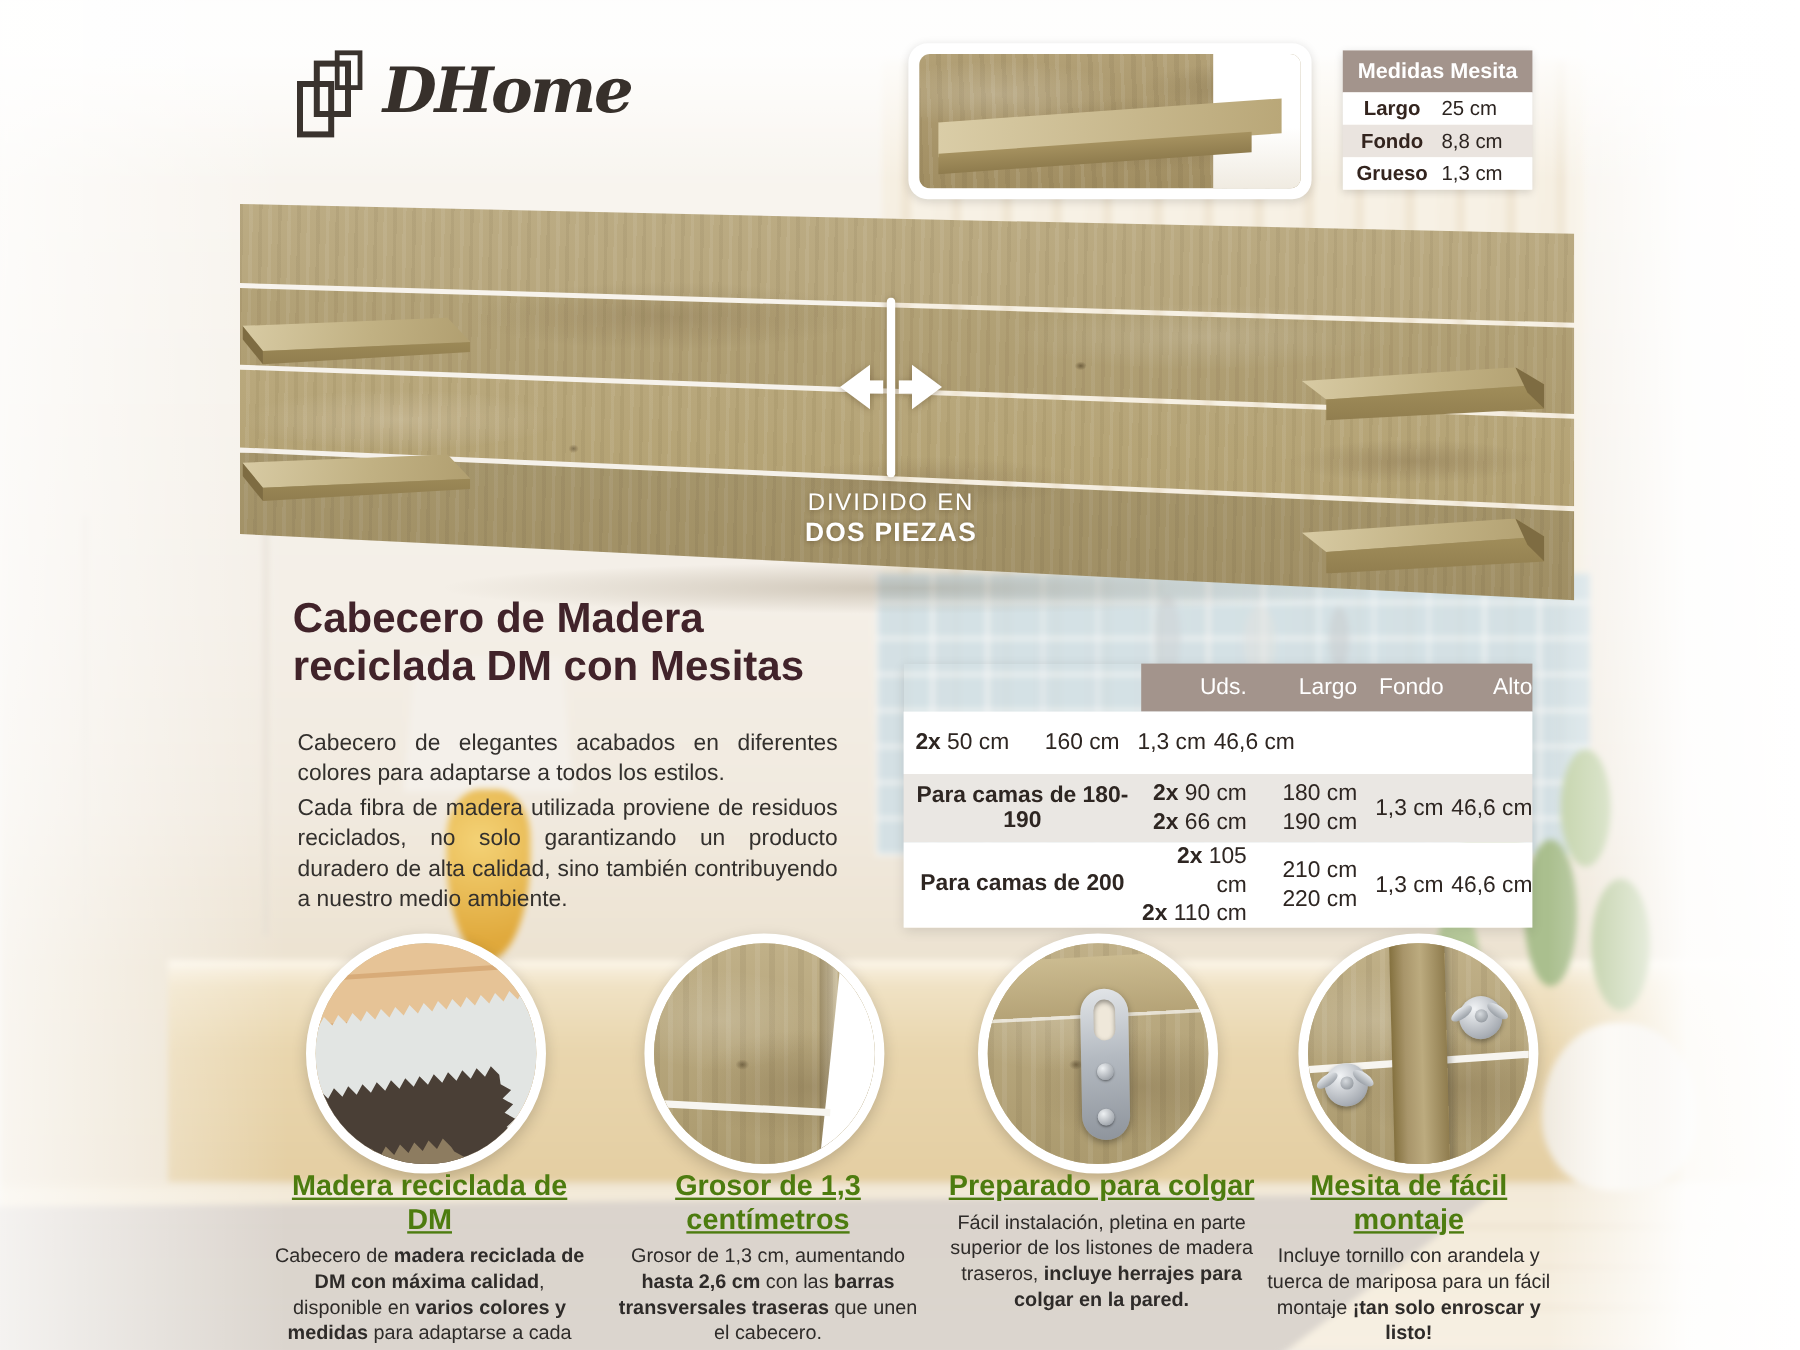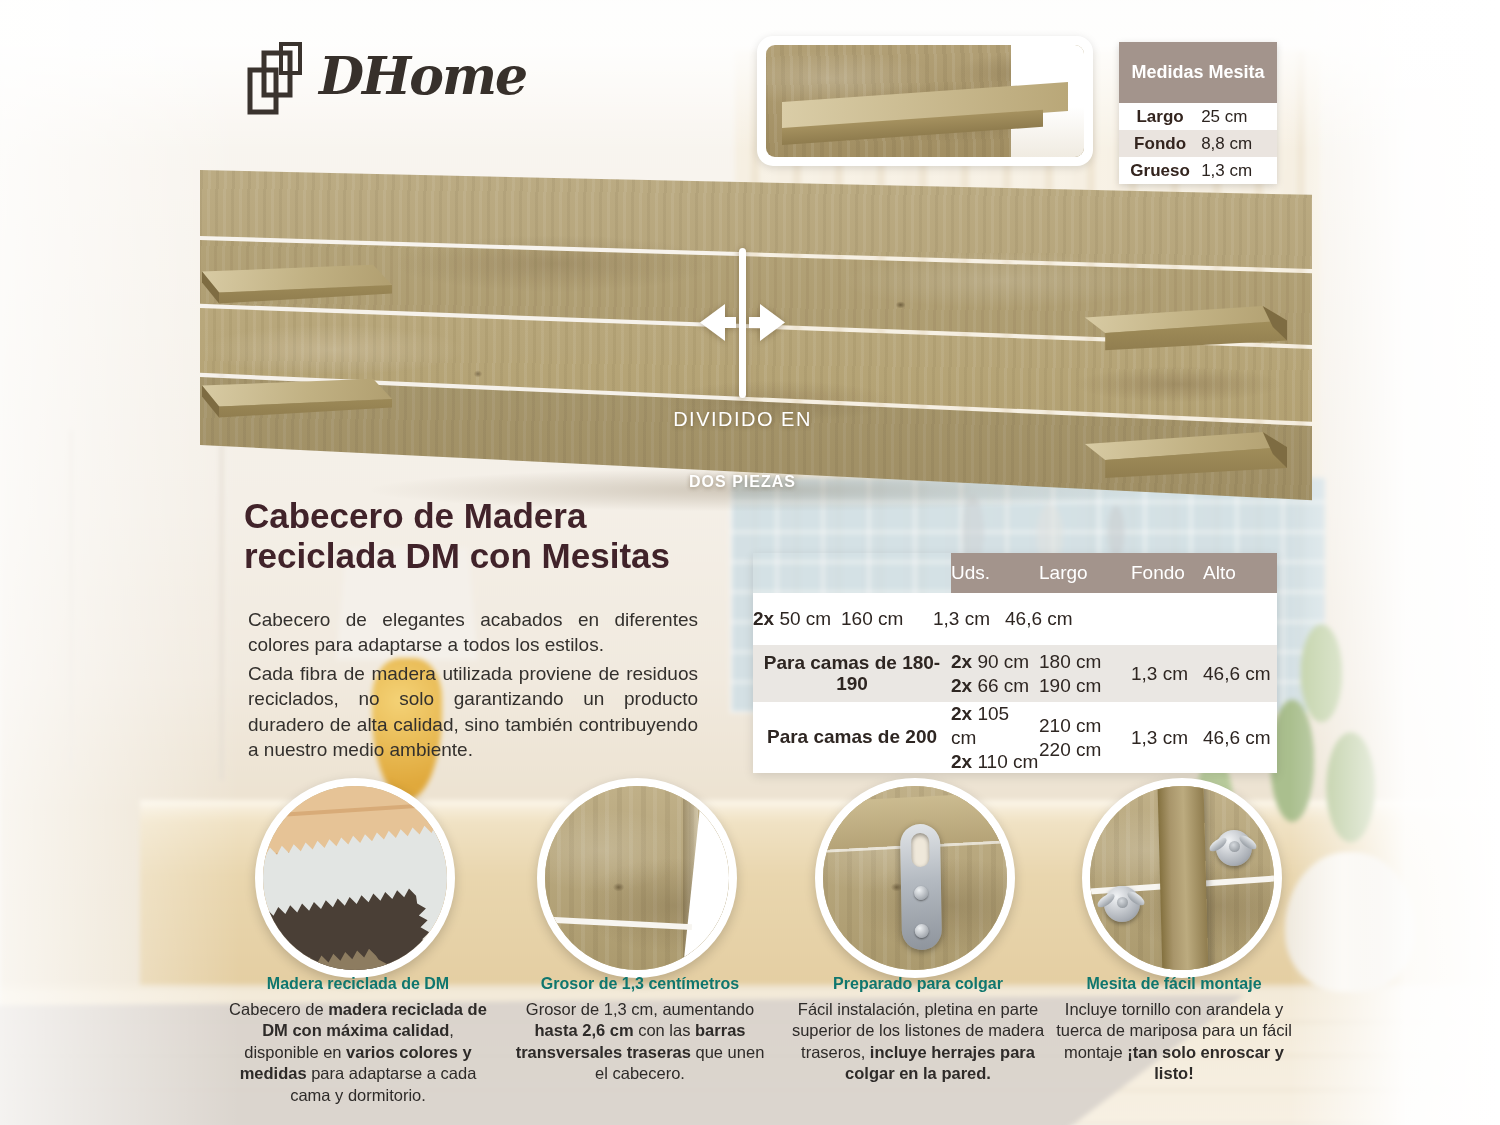--- a/index.html
+++ b/index.html
@@ -69,21 +69,21 @@
   .inset-white{position:absolute;right:0;top:0;width:23%;height:100%;
     background:linear-gradient(180deg,#fff 55%,#f0ebe1);}
   .inset-shelf-top{position:absolute;left:5%;width:90%;top:42%;height:26%;transform:skewY(-4deg);
     background:linear-gradient(95deg,#dacda7,#b9a778);}
   .inset-shelf-front{position:absolute;left:5%;width:82%;top:66%;height:15%;transform:skewY(-4deg);
     background:linear-gradient(180deg,#a5915f,#8f7c4e);}
 
   
   #mesita{left:1119px;top:42px;width:158px;box-shadow:0 2px 7px rgba(0,0,0,.15);font-size:17px;}
   #mesita .m-head{background:#a3948c;color:#fff;font-weight:bold;font-size:18px;
-    text-align:center;padding:20px 0;}
+    text-align:center;padding:7px 0;}
   #mesita .m-row{display:flex;align-items:center;height:27px;background:#fff;}
   #mesita .m-row.alt{background:#eae4df;}
   #mesita .m-label{width:52%;text-align:center;font-weight:bold;color:#33241e;}
   #mesita .m-value{width:48%;text-align:left;color:#2c2420;}
 
   
   #hb-shadow{left:215px;top:460px;width:1090px;height:60px;
     background:radial-gradient(50% 50% at 50% 50%,rgba(110,92,62,.28),rgba(0,0,0,0) 72%);}
   #headboard{left:200px;top:160px;width:1112px;height:345px;}
   .plank{position:absolute;inset:0;
@@ -111,40 +111,40 @@
   .shelf.l .s-front{clip-path:polygon(9% 68%,100% 50%,100% 70%,9% 94%);}
   .shelf.l .s-end{clip-path:polygon(0 18%,9% 68%,9% 94%,0 44%);}
   .shelf.r .s-top{clip-path:polygon(0 24%,88% 0,100% 30%,10% 56%);}
   .shelf.r .s-front{clip-path:polygon(10% 56%,100% 30%,100% 72%,10% 92%);}
   .shelf.r .s-end{clip-path:polygon(88% 0,100% 30%,100% 72%,93% 44%);}
 
   
   #divided{left:640px;top:248px;width:205px;text-align:center;color:#fff;}
   #divided .d1{margin-top:160px;font-size:20px;letter-spacing:1.5px;font-weight:500;
     text-shadow:0 1px 4px rgba(80,60,30,.45);}
-  #divided .d2{font-size:16px;font-weight:bold;letter-spacing:1px;
-    text-shadow:0 1px 4px rgba(80,60,30,.45);margin-top:42px;}
+  #divided .d2{font-size:22px;font-weight:bold;letter-spacing:1px;
+    text-shadow:0 1px 4px rgba(80,60,30,.45);}
   #divided svg{position:absolute;left:54px;top:0;filter:drop-shadow(0 1px 3px rgba(80,60,30,.4));}
 
   
   #title{left:244px;top:496px;width:490px;font-size:35px;font-weight:bold;color:#41232a;line-height:1.13;}
   .para{left:248px;width:450px;font-size:19px;color:#33302d;line-height:1.33;text-align:justify;}
   #para1{top:607px;} #para2{top:661px;}
 
   
   #stable{left:753px;top:553px;width:524px;box-shadow:0 3px 10px rgba(0,0,0,.12);font-size:19px;color:#2e2622;}
   .st-head{display:flex;margin-left:198px;background:#a3948c;height:40px;align-items:center;
     color:#fff;font-weight:500;}
   .st-row{display:flex;align-items:center;background:#fff;}
   .st-row.alt{background:#eae7e3;}
   .st-row{min-height:52px;}
   .st-row.two{min-height:57px;}
   .st-label{width:198px;text-align:center;font-weight:bold;line-height:1.1;}
   .c-uds{width:88px;} .c-largo{width:92px;} .c-fondo{width:72px;} .c-alto{width:74px;}
-  .st-cell{text-align:left;line-height:1.25;}
+  .st-cell{text-align:right;line-height:1.25;}
   .st-cell b{font-weight:bold;}
 
   
   .circle{position:absolute;top:778px;width:200px;height:200px;border:8px solid #fff;border-radius:50%;
     overflow:hidden;box-shadow:0 4px 12px rgba(0,0,0,.18);background:#c4b48a;}
   .c-wood{position:absolute;inset:0;
     background:
       radial-gradient(120px 60px at 30% 35%,rgba(255,255,255,.16),rgba(0,0,0,0) 70%),
       radial-gradient(140px 70px at 70% 65%,rgba(96,78,46,.25),rgba(0,0,0,0) 68%),
       radial-gradient(8px 6px at 40% 55%,rgba(70,55,30,.55),rgba(0,0,0,0) 72%),
@@ -178,21 +178,21 @@
     background:radial-gradient(circle at 35% 30%,#f2f4f6,#a9aeb5 70%,#7d838b);box-shadow:0 2px 4px rgba(0,0,0,.35);}
   .wing{position:absolute;width:20px;height:9px;border-radius:50%;
     background:linear-gradient(180deg,#e6e9ec,#9aa0a7);}
   .wing.wa{left:-8px;top:10px;transform:rotate(-35deg);}
   .wing.wb{left:22px;top:8px;transform:rotate(35deg);}
   .hub{position:absolute;left:13px;top:11px;width:11px;height:11px;border-radius:50%;
     background:radial-gradient(circle at 40% 35%,#d6dade,#82888f);}
 
   
   .feature{position:absolute;top:975px;width:260px;text-align:center;}
-  .f-title{font-size:16px;font-weight:bold;color:#0f766e;margin-bottom:6px;}
+  .f-title{font-size:24px;font-weight:bold;color:#4d7c0f;margin-bottom:6px;text-decoration:underline;}
   .f-body{font-size:16.5px;color:#2e2b29;line-height:1.3;}
   .f-body b{font-weight:bold;}
   #feat1{left:228px;} #feat2{left:510px;} #feat3{left:788px;} #feat4{left:1044px;}
 </style>
 </head>
 <body>
 
 <div id="stage">
 
   <div id="bg">

